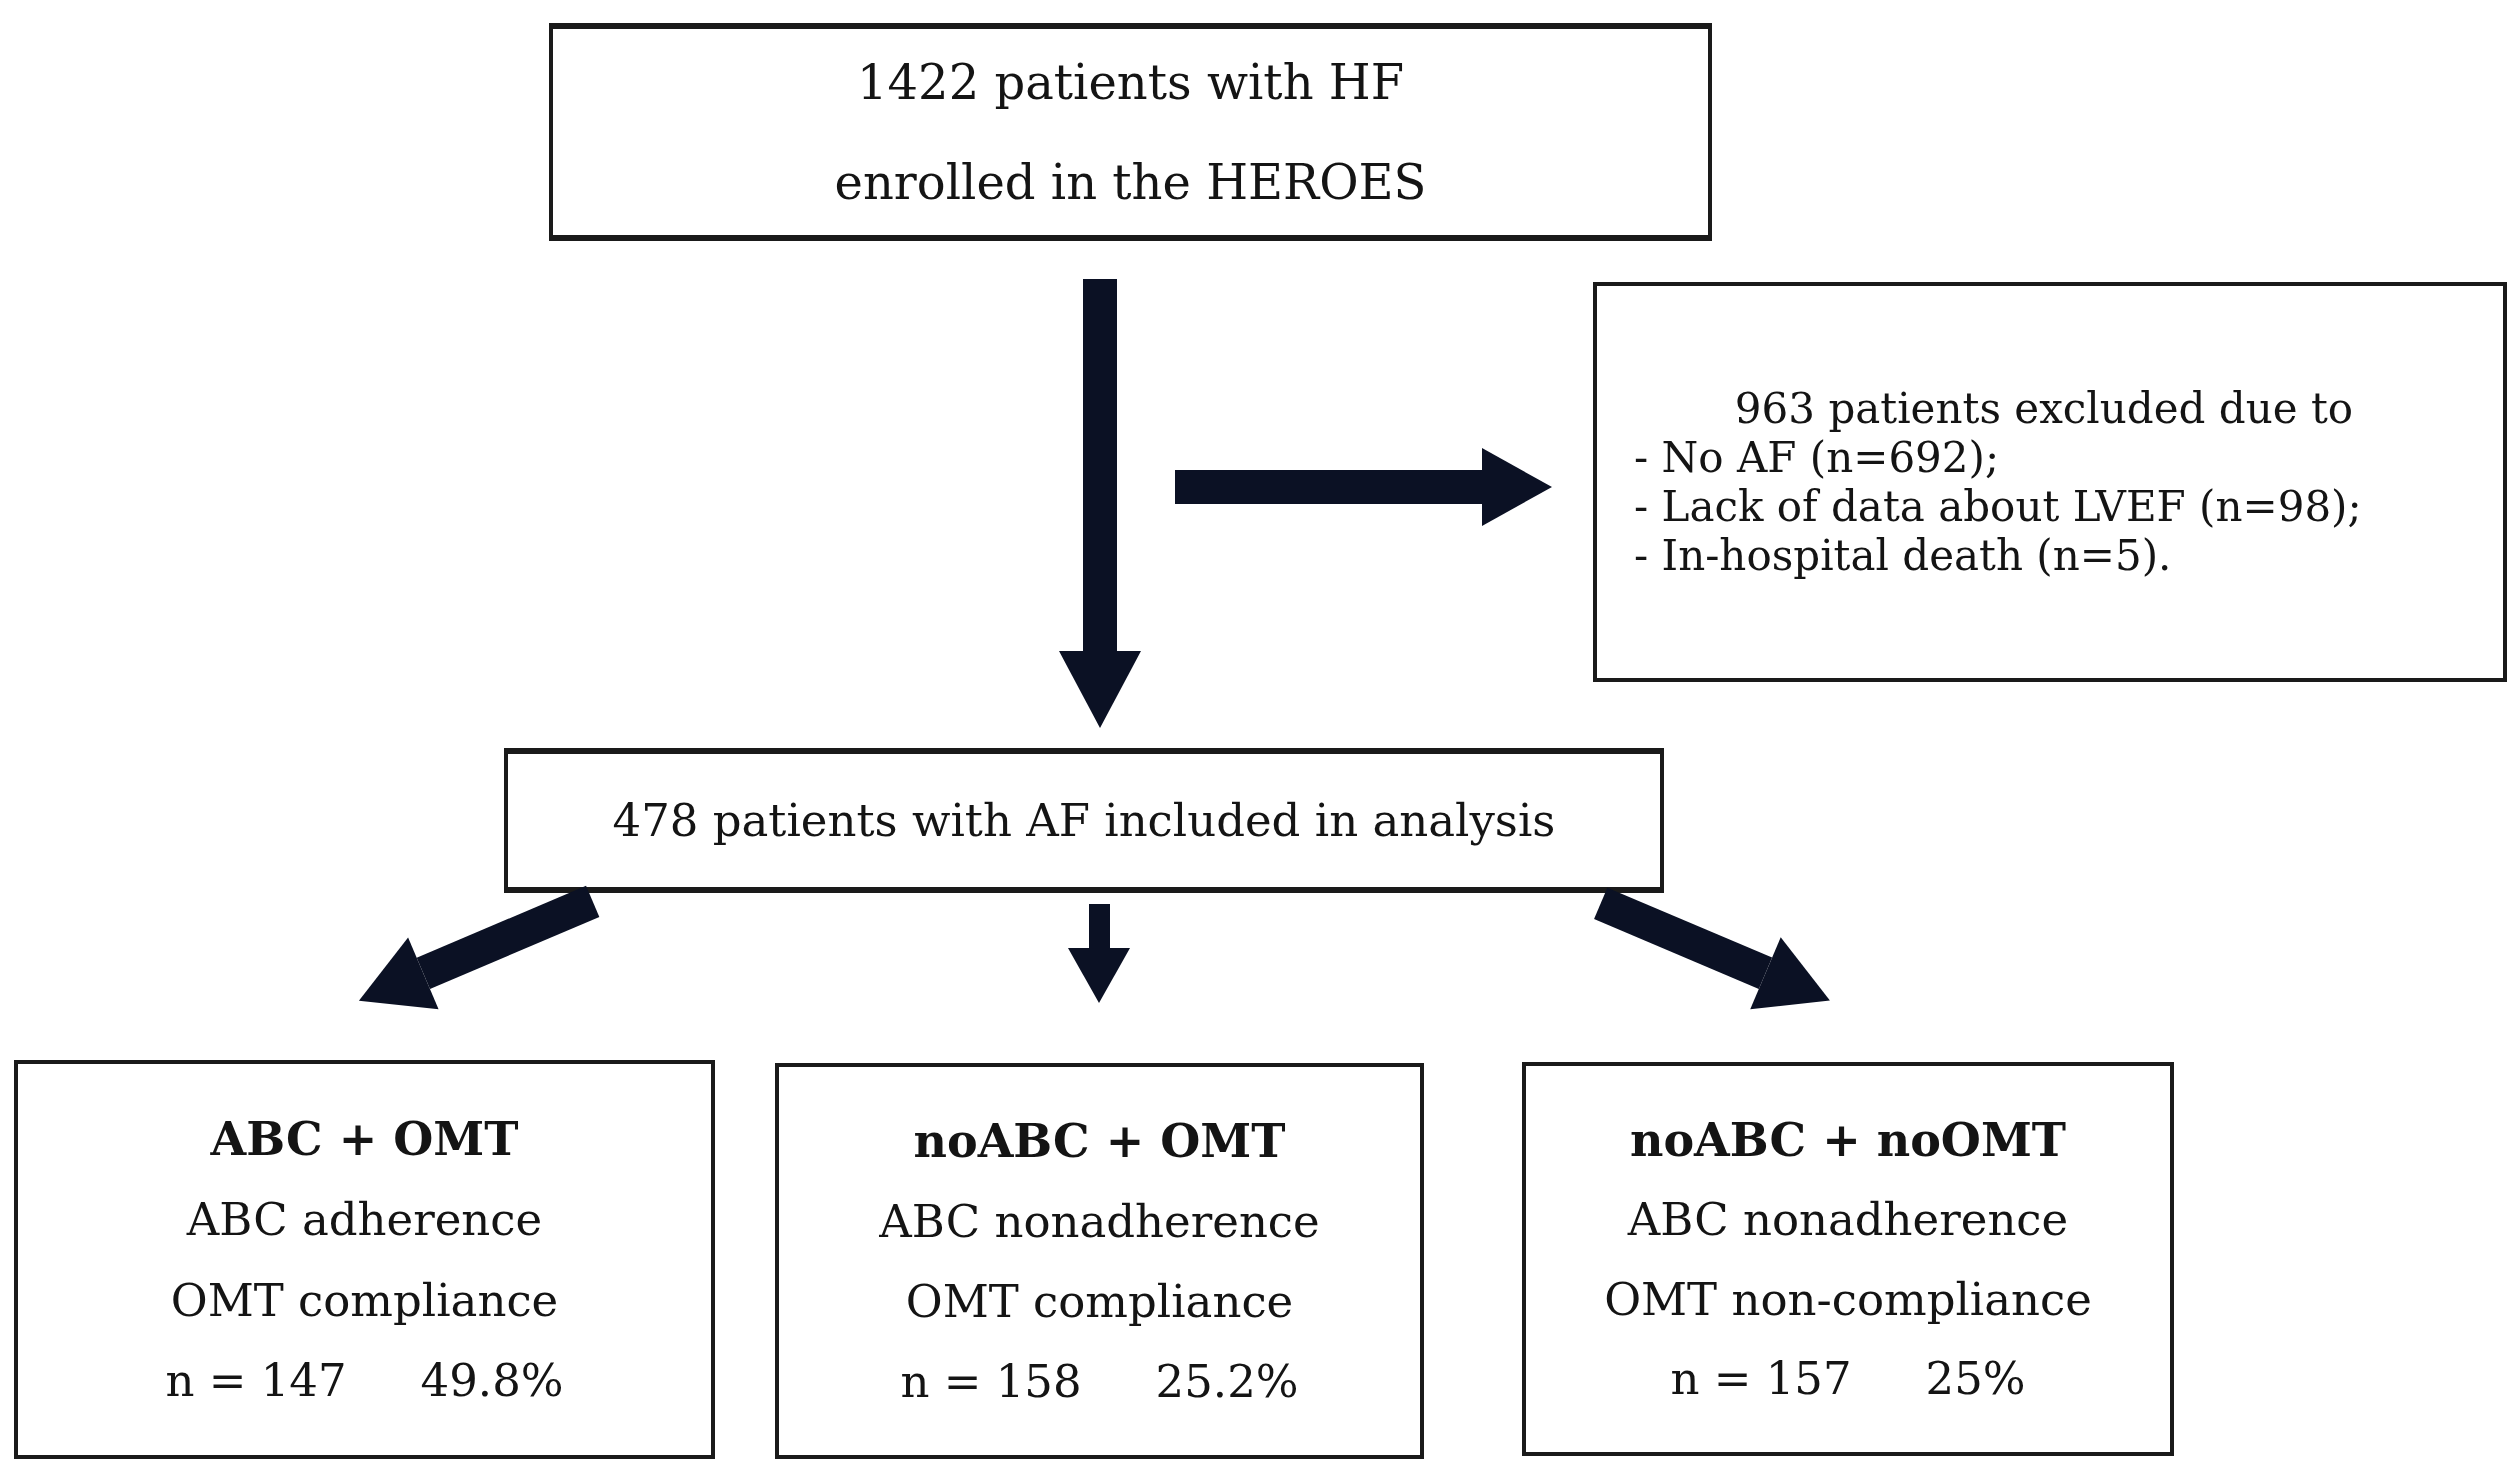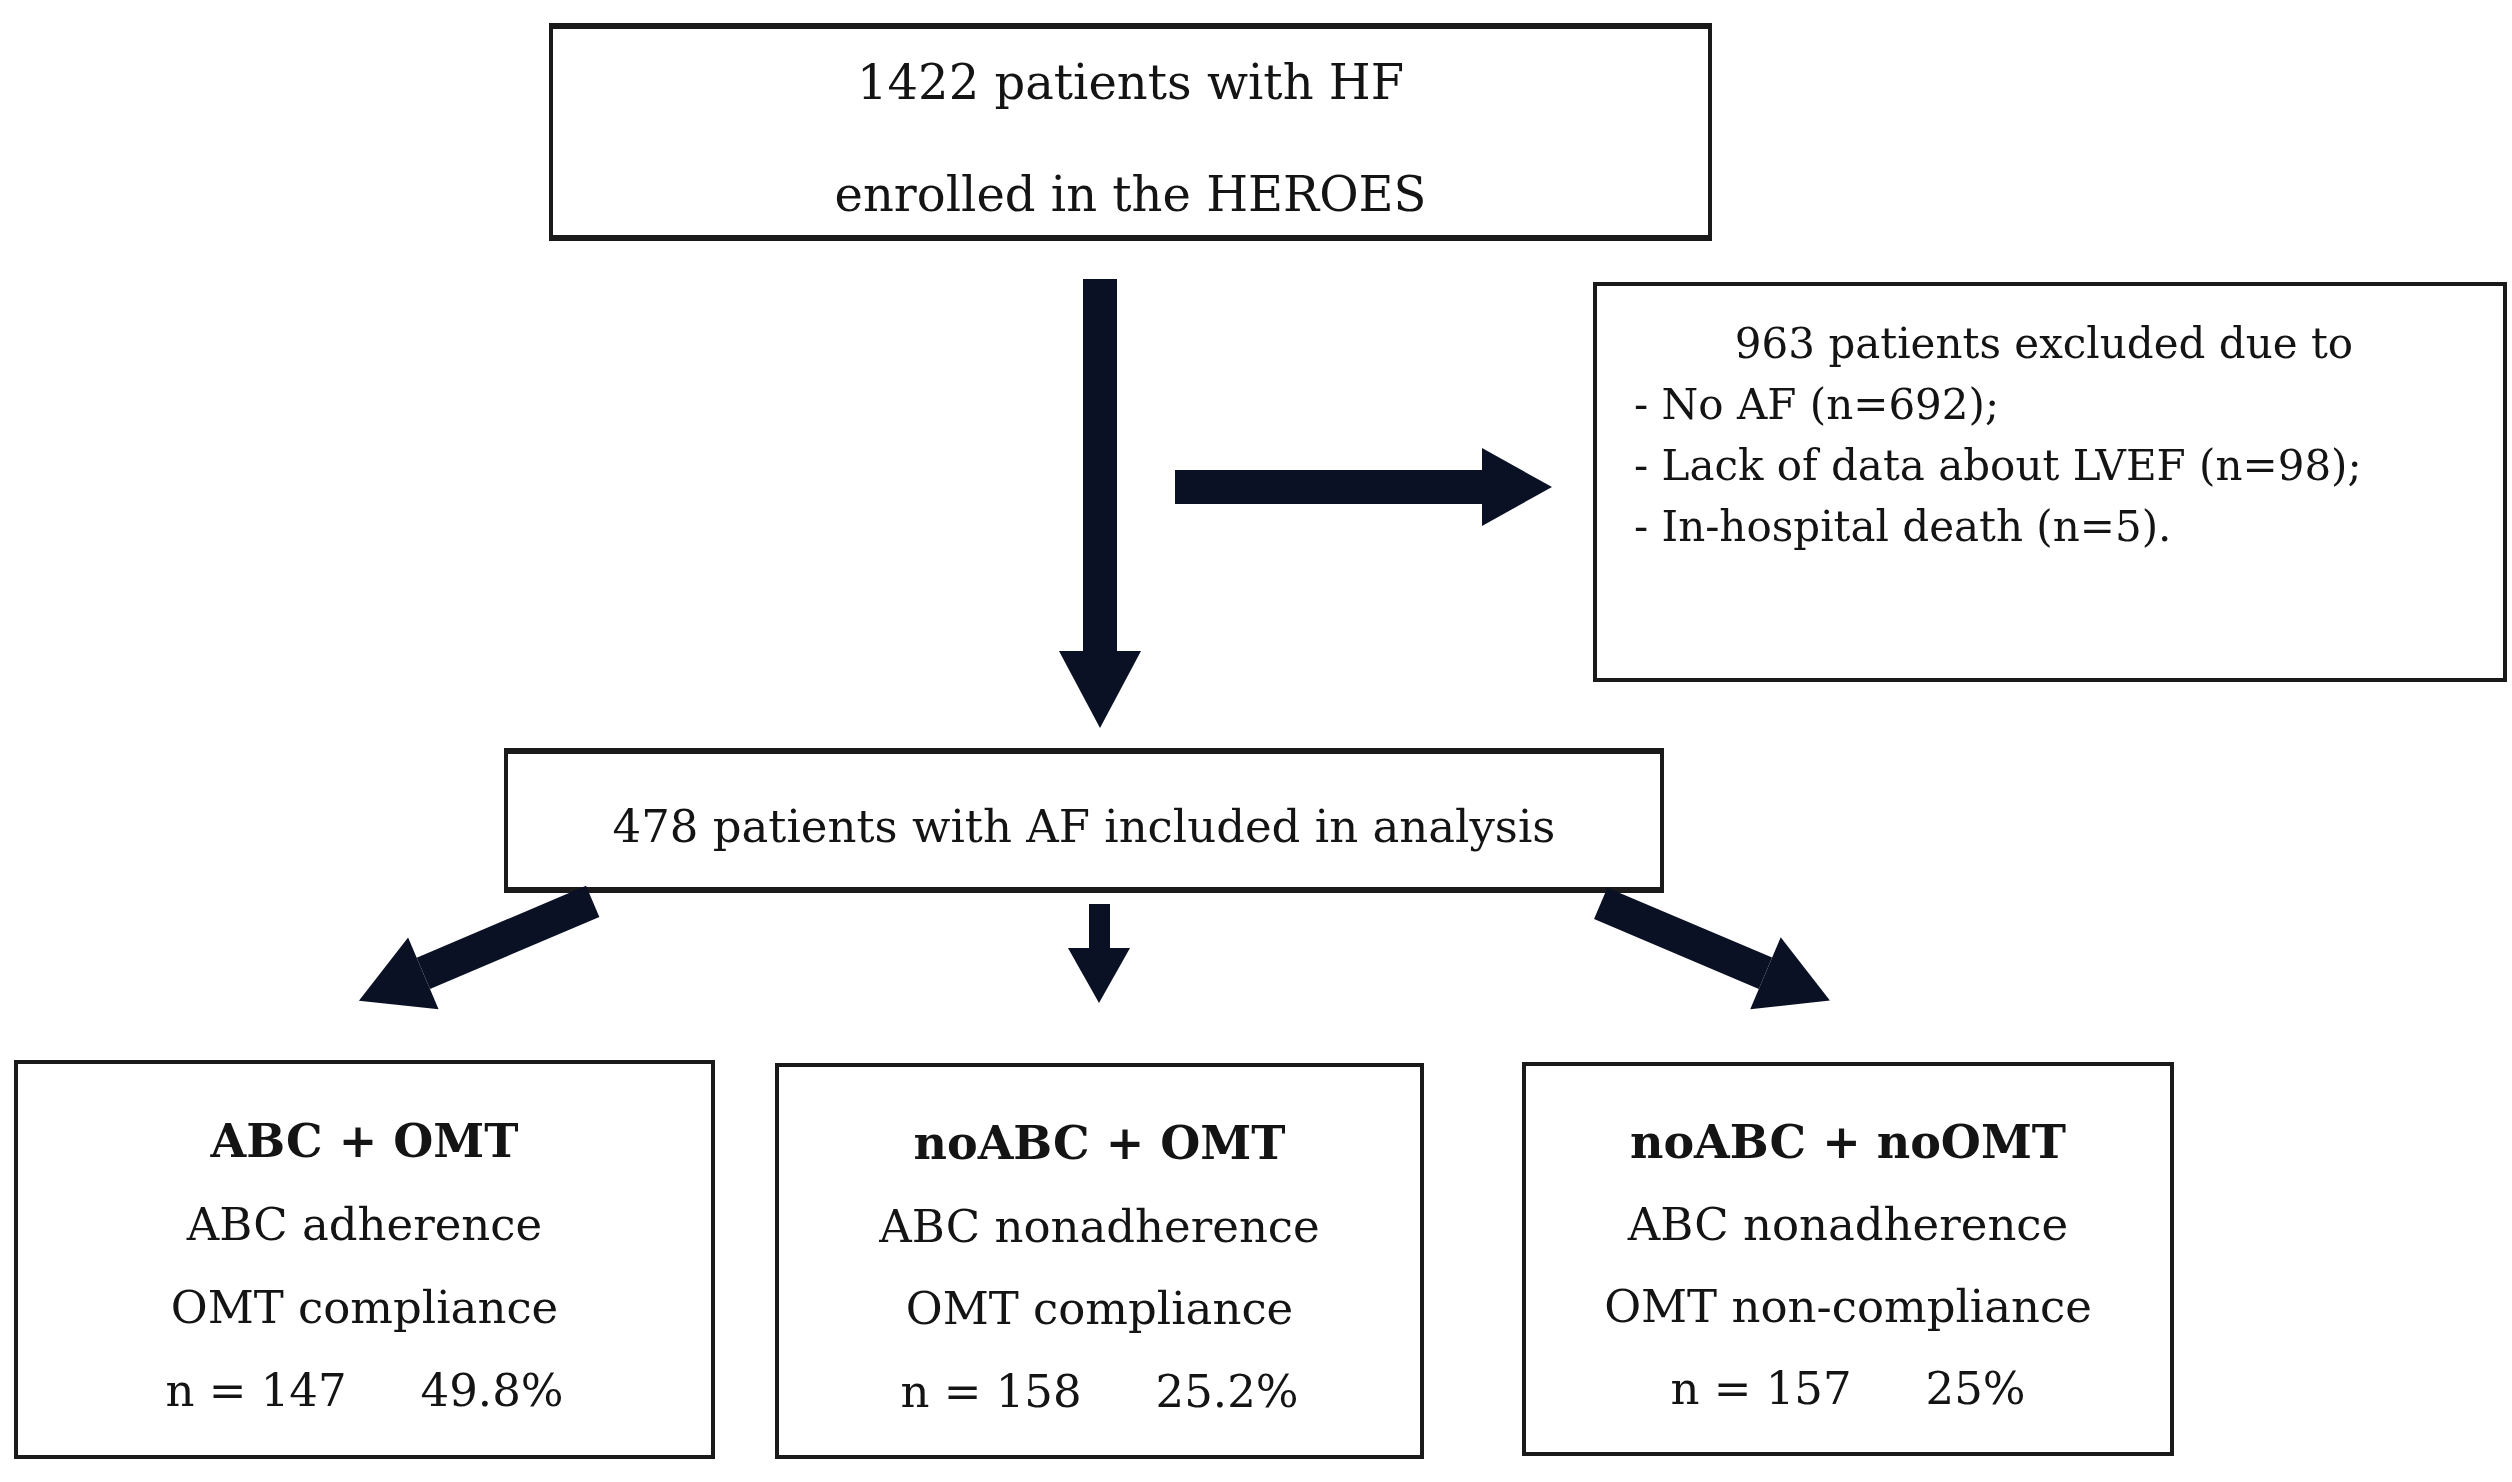--- a/index.html
+++ b/index.html
@@ -24,33 +24,33 @@
   .box{
     position:absolute;
     border:4.2px solid var(--line);
     background:var(--bg);
     display:flex;
     flex-direction:column;
     align-items:center;
     justify-content:center;
     text-align:center;
   }
-  .line{white-space:nowrap;margin-top:12px;}
+  .line{white-space:nowrap;}
 
   
   .box-enrolled{
     left:549px; top:22.5px; width:1163px; height:218px;
     gap:44px; font-size:48px;
     border-top-width:6.3px; border-bottom-width:6.3px;
   }
 
   
   .box-excluded{
     left:1593px; top:282px; width:914px; height:400px;
-    align-items:stretch; justify-content:flex-start;
+    align-items:stretch; justify-content:center;
     text-align:left; font-size:42px;
     padding:21px 21px 21px 37px;
   }
   .box-excluded .hdr{text-align:center; padding-right:28px;}
 
   
   .box-included{
     left:504px; top:748px; width:1160px; height:145px;
     font-size:45px;
     border-top-width:6.3px; border-bottom-width:6.3px;

